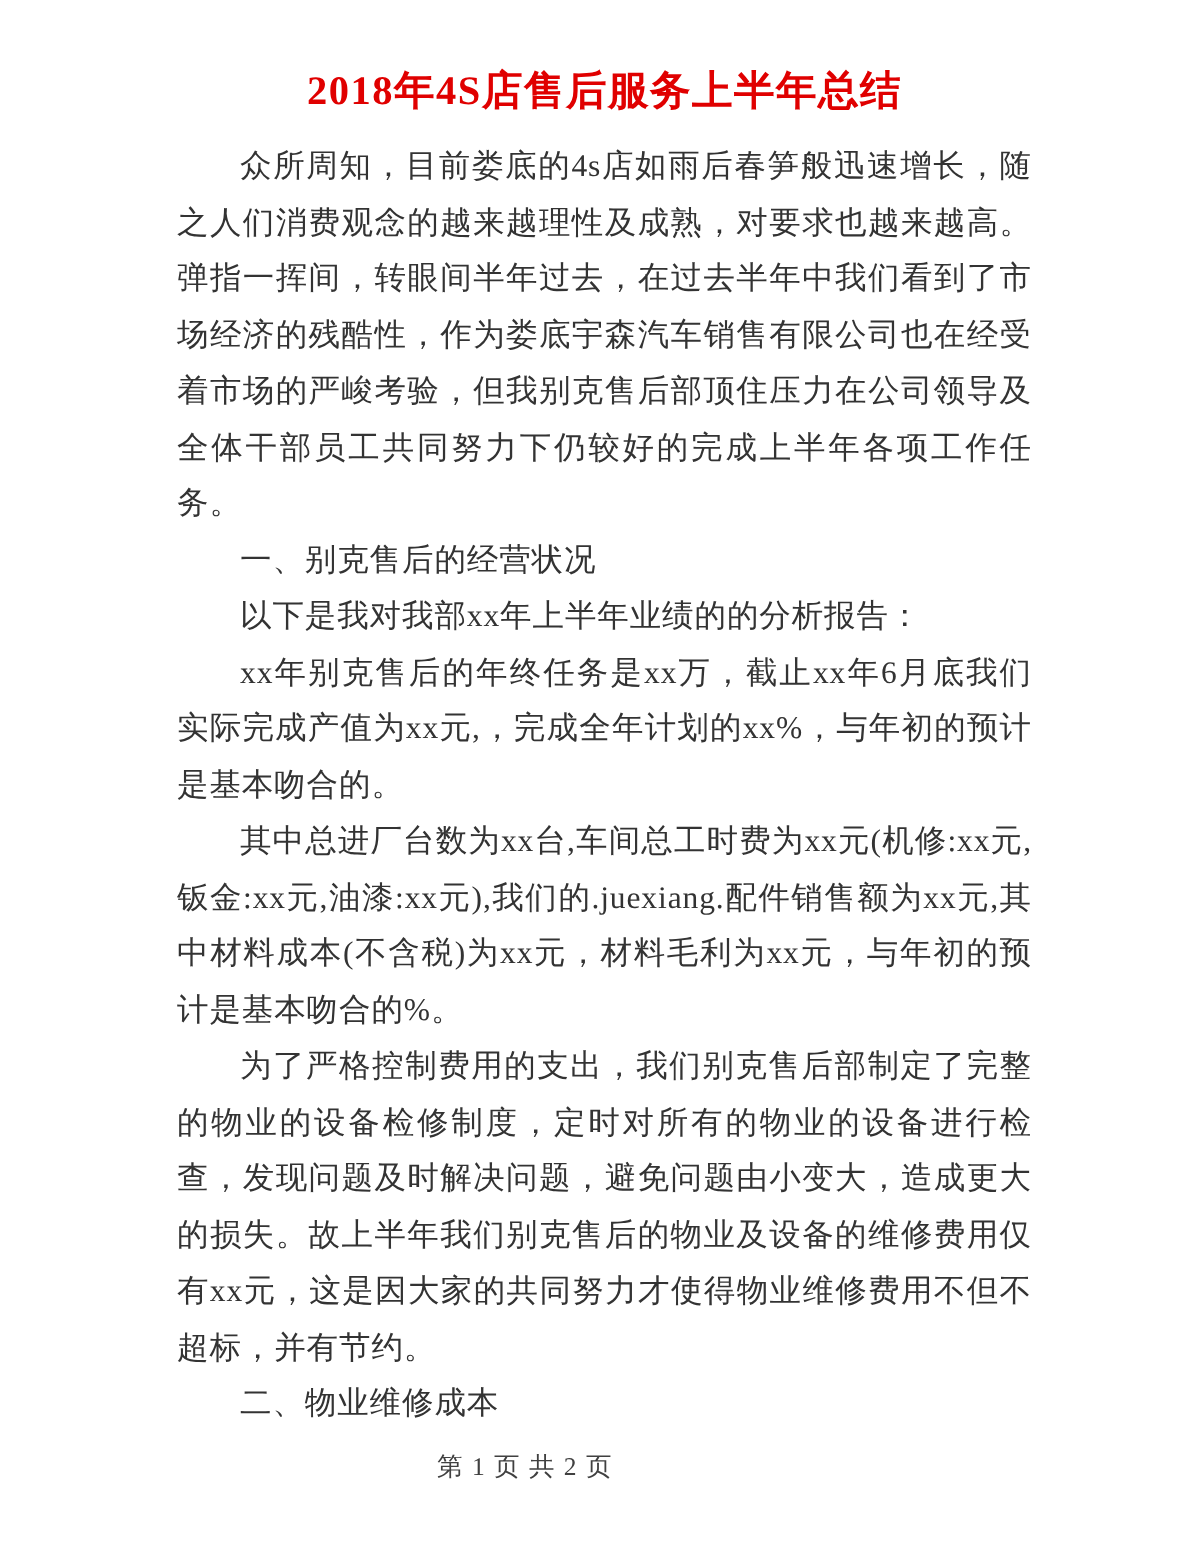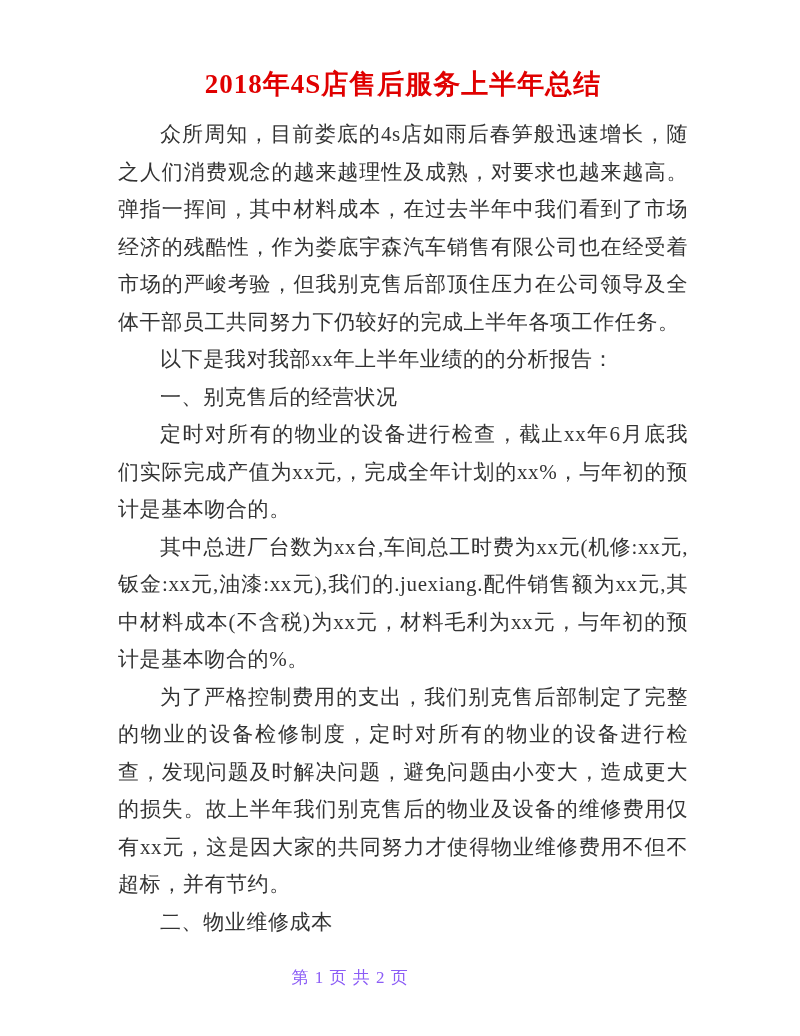--- a/index.html
+++ b/index.html
@@ -12,21 +12,21 @@
     height: 1036px;
     position: relative;
     font-family: "Liberation Serif", "DejaVu Serif", serif;
     color: #333333;
     overflow: hidden;
   }
   .page {
     box-sizing: border-box;
     width: 800px;
     height: 1036px;
-    padding: 68px 112px 0 118px;
+    padding: 44px 112px 0 118px;
     position: relative;
     background: #ffffff;
   }
   .doc-title {
     margin: 0 0 16px 0;
     font-size: 27px;
     line-height: 32px;
     font-weight: bold;
     text-align: center;
     letter-spacing: 1px;
@@ -44,29 +44,29 @@
   }
   .page-footer {
     position: absolute;
     left: 0;
     bottom: 48px;
     width: 700px;
     text-align: center;
     font-size: 17px;
     line-height: 20px;
     letter-spacing: 1px;
-    color: #8b5cf6;
+    color: #404040;
   }
 </style>
 </head>
 <body>
 
 <div class="page">
   <h1 class="doc-title" style="color: rgb(224, 0, 0);">2018年4S店售后服务上半年总结</h1>
-  <p class="doc-paragraph">众所周知，目前娄底的4s店如雨后春笋般迅速增长，随之人们消费观念的越来越理性及成熟，对要求也越来越高。弹指一挥间，其中材料成本，在过去半年中我们看到了市场经济的残酷性，作为娄底宇森汽车销售有限公司也在经受着市场的严峻考验，但我别克售后部顶住压力在公司领导及全体干部员工共同努力下仍较好的完成上半年各项工作任务。</p>
+  <p class="doc-paragraph">众所周知，目前娄底的4s店如雨后春笋般迅速增长，随之人们消费观念的越来越理性及成熟，对要求也越来越高。弹指一挥间，转眼间半年过去，在过去半年中我们看到了市场经济的残酷性，作为娄底宇森汽车销售有限公司也在经受着市场的严峻考验，但我别克售后部顶住压力在公司领导及全体干部员工共同努力下仍较好的完成上半年各项工作任务。</p>
+  <p class="doc-paragraph">一、别克售后的经营状况</p>
   <p class="doc-paragraph">以下是我对我部xx年上半年业绩的的分析报告：</p>
-  <p class="doc-paragraph">一、别克售后的经营状况</p>
-  <p class="doc-paragraph">定时对所有的物业的设备进行检查，截止xx年6月底我们实际完成产值为xx元,，完成全年计划的xx%，与年初的预计是基本吻合的。</p>
+  <p class="doc-paragraph">xx年别克售后的年终任务是xx万，截止xx年6月底我们实际完成产值为xx元,，完成全年计划的xx%，与年初的预计是基本吻合的。</p>
   <p class="doc-paragraph">其中总进厂台数为xx台,车间总工时费为xx元(机修:xx元,钣金:xx元,油漆:xx元),我们的.juexiang.配件销售额为xx元,其中材料成本(不含税)为xx元，材料毛利为xx元，与年初的预计是基本吻合的%。</p>
   <p class="doc-paragraph">为了严格控制费用的支出，我们别克售后部制定了完整的物业的设备检修制度，定时对所有的物业的设备进行检查，发现问题及时解决问题，避免问题由小变大，造成更大的损失。故上半年我们别克售后的物业及设备的维修费用仅有xx元，这是因大家的共同努力才使得物业维修费用不但不超标，并有节约。</p>
   <p class="doc-paragraph">二、物业维修成本</p>
   <div class="page-footer">第 1 页 共 2 页</div>
 </div>
 
 </body></html>

